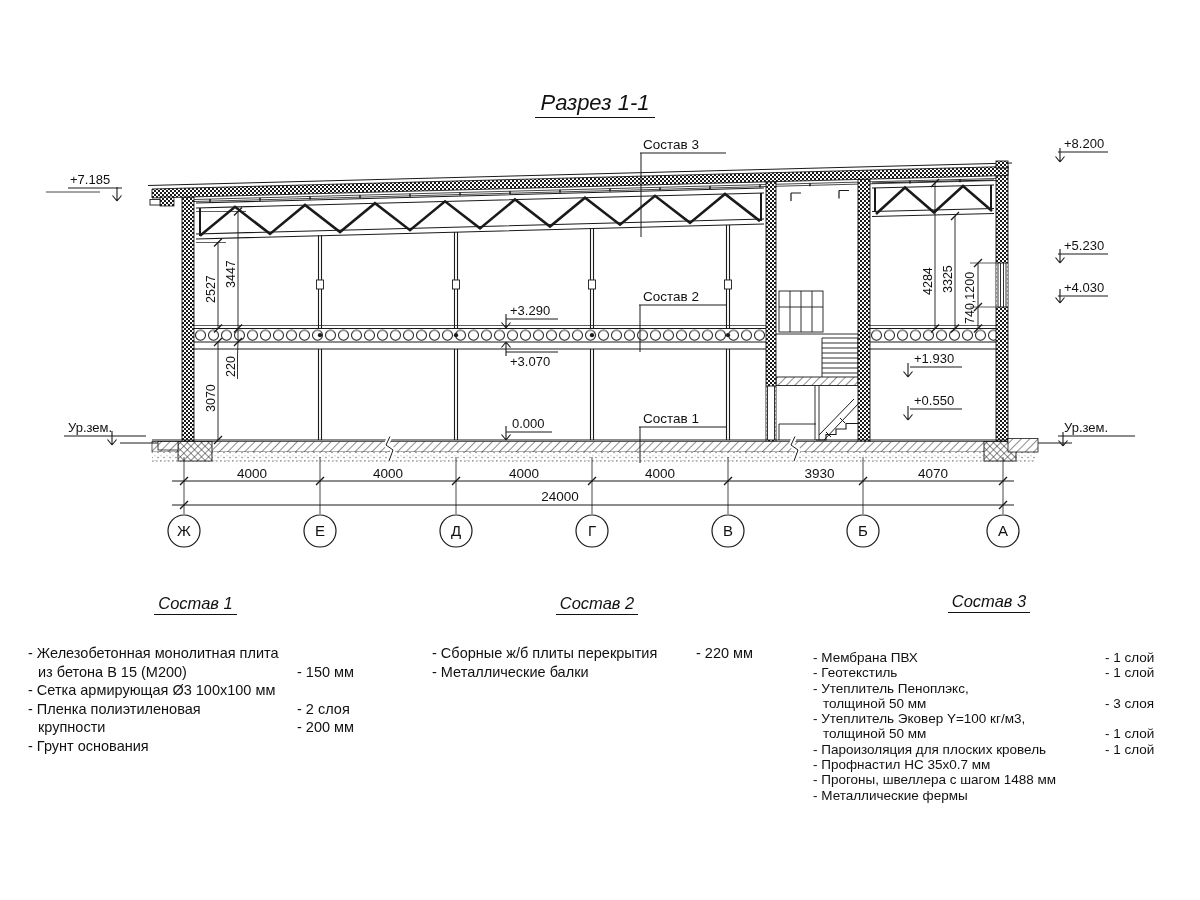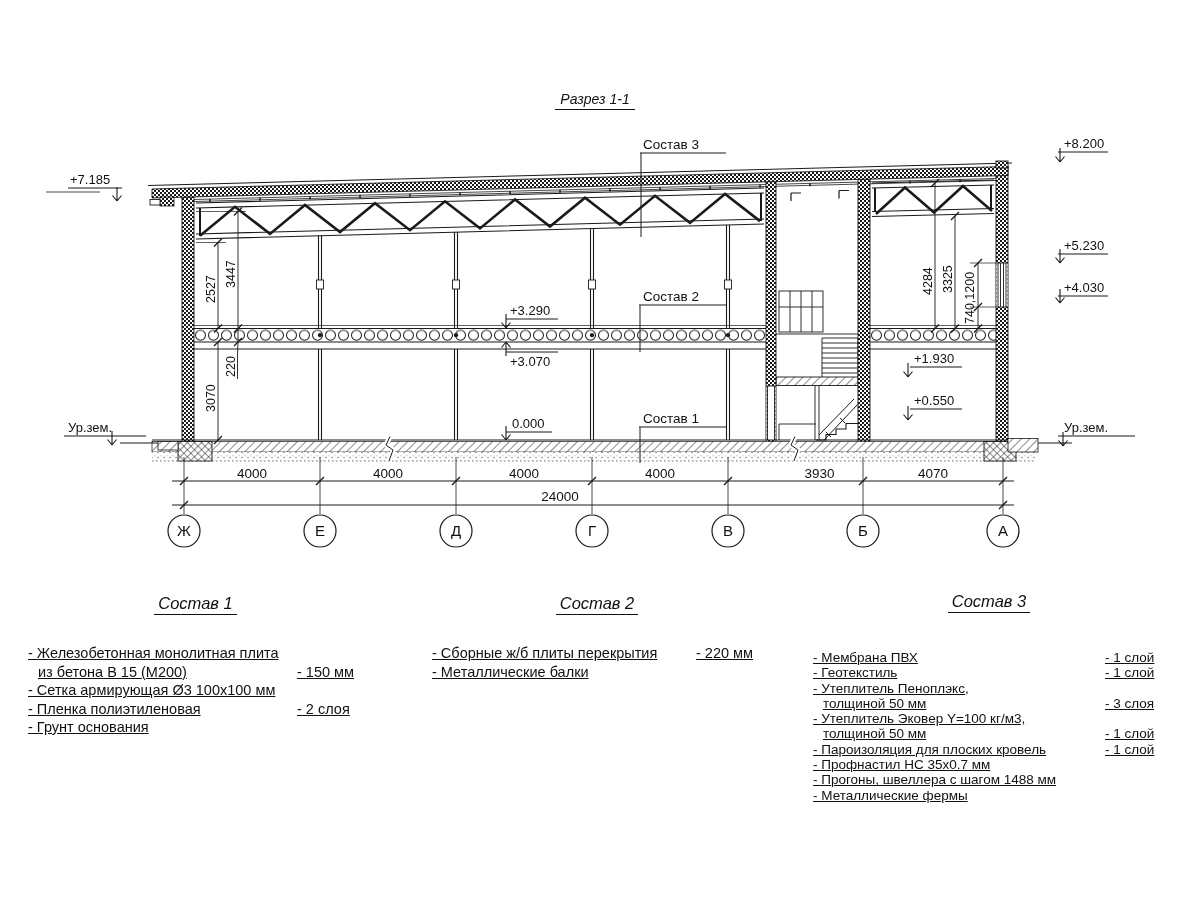--- a/index.html
+++ b/index.html
@@ -5,26 +5,26 @@
   html,body{margin:0;padding:0;background:#fff;}
   .stage{position:relative;width:1200px;height:900px;background:#fff;overflow:hidden;
          font-family:"Liberation Sans",sans-serif;color:#111;}
   svg{position:absolute;left:0;top:0;}
   .t{position:absolute;font-size:13px;line-height:15px;white-space:nowrap;color:#111;}
   .small{font-size:12.5px;}
   .rot{transform:rotate(-90deg);transform-origin:0 0;}
   .ax{position:absolute;width:32px;height:30px;line-height:30px;text-align:center;font-size:15px;}
   .dim{position:absolute;text-align:center;font-size:13.5px;line-height:15px;}
   .title-wrap{position:absolute;left:510px;top:90px;width:170px;text-align:center;}
-  .title-wrap span{font-style:italic;font-size:14px;border-bottom:1.4px solid #111;padding:0 5px 2px;}
+  .title-wrap span{font-style:italic;font-size:22px;border-bottom:1.4px solid #111;padding:0 5px 2px;}
   .legend{position:absolute;font-size:14.5px;line-height:18.5px;}
   .lhead{text-align:center;height:22px;}
   .lhead span{font-style:italic;font-size:16.5px;border-bottom:1.3px solid #111;padding:0 4px 2px;}
   .lbody{margin-top:28px;}
-  .lrow{display:flex;text-decoration:underline;}
+  .lrow{display:flex;}
   .lrow .ltext{white-space:nowrap;}
   .lrow .lval{margin-left:auto;flex:0 0 66px;white-space:nowrap;}
   .cont .ltext{padding-left:10px;}
   #legend3{font-size:13.5px;line-height:15.3px;}
   #legend3 .lbody{margin-top:34px;}
   #legend3 .lval{flex:0 0 60px;}
   #legend2 .lbody{}
 </style>
 </head>
 <body>
@@ -232,20 +232,24 @@
           <span class="lval">- 150 мм</span>
         </div>
       <div class="lrow">
           <span class="ltext">- Сетка армирующая Ø3 100х100 мм</span>
           <span class="lval"></span>
         </div>
       <div class="lrow">
           <span class="ltext">- Пленка полиэтиленовая</span>
           <span class="lval">-  2 слоя</span>
         </div>
+      <div class="lrow cont">
+          <span class="ltext">крупности</span>
+          <span class="lval">- 200 мм</span>
+        </div>
       <div class="lrow">
           <span class="ltext">- Грунт основания</span>
           <span class="lval"></span>
         </div>
     </div>
   </div>
 
   <div class="legend" id="legend2" style="left:432px;top:594px;width:330px;">
     <div class="lhead"><span>Состав 2</span></div>
     <div class="lbody">

